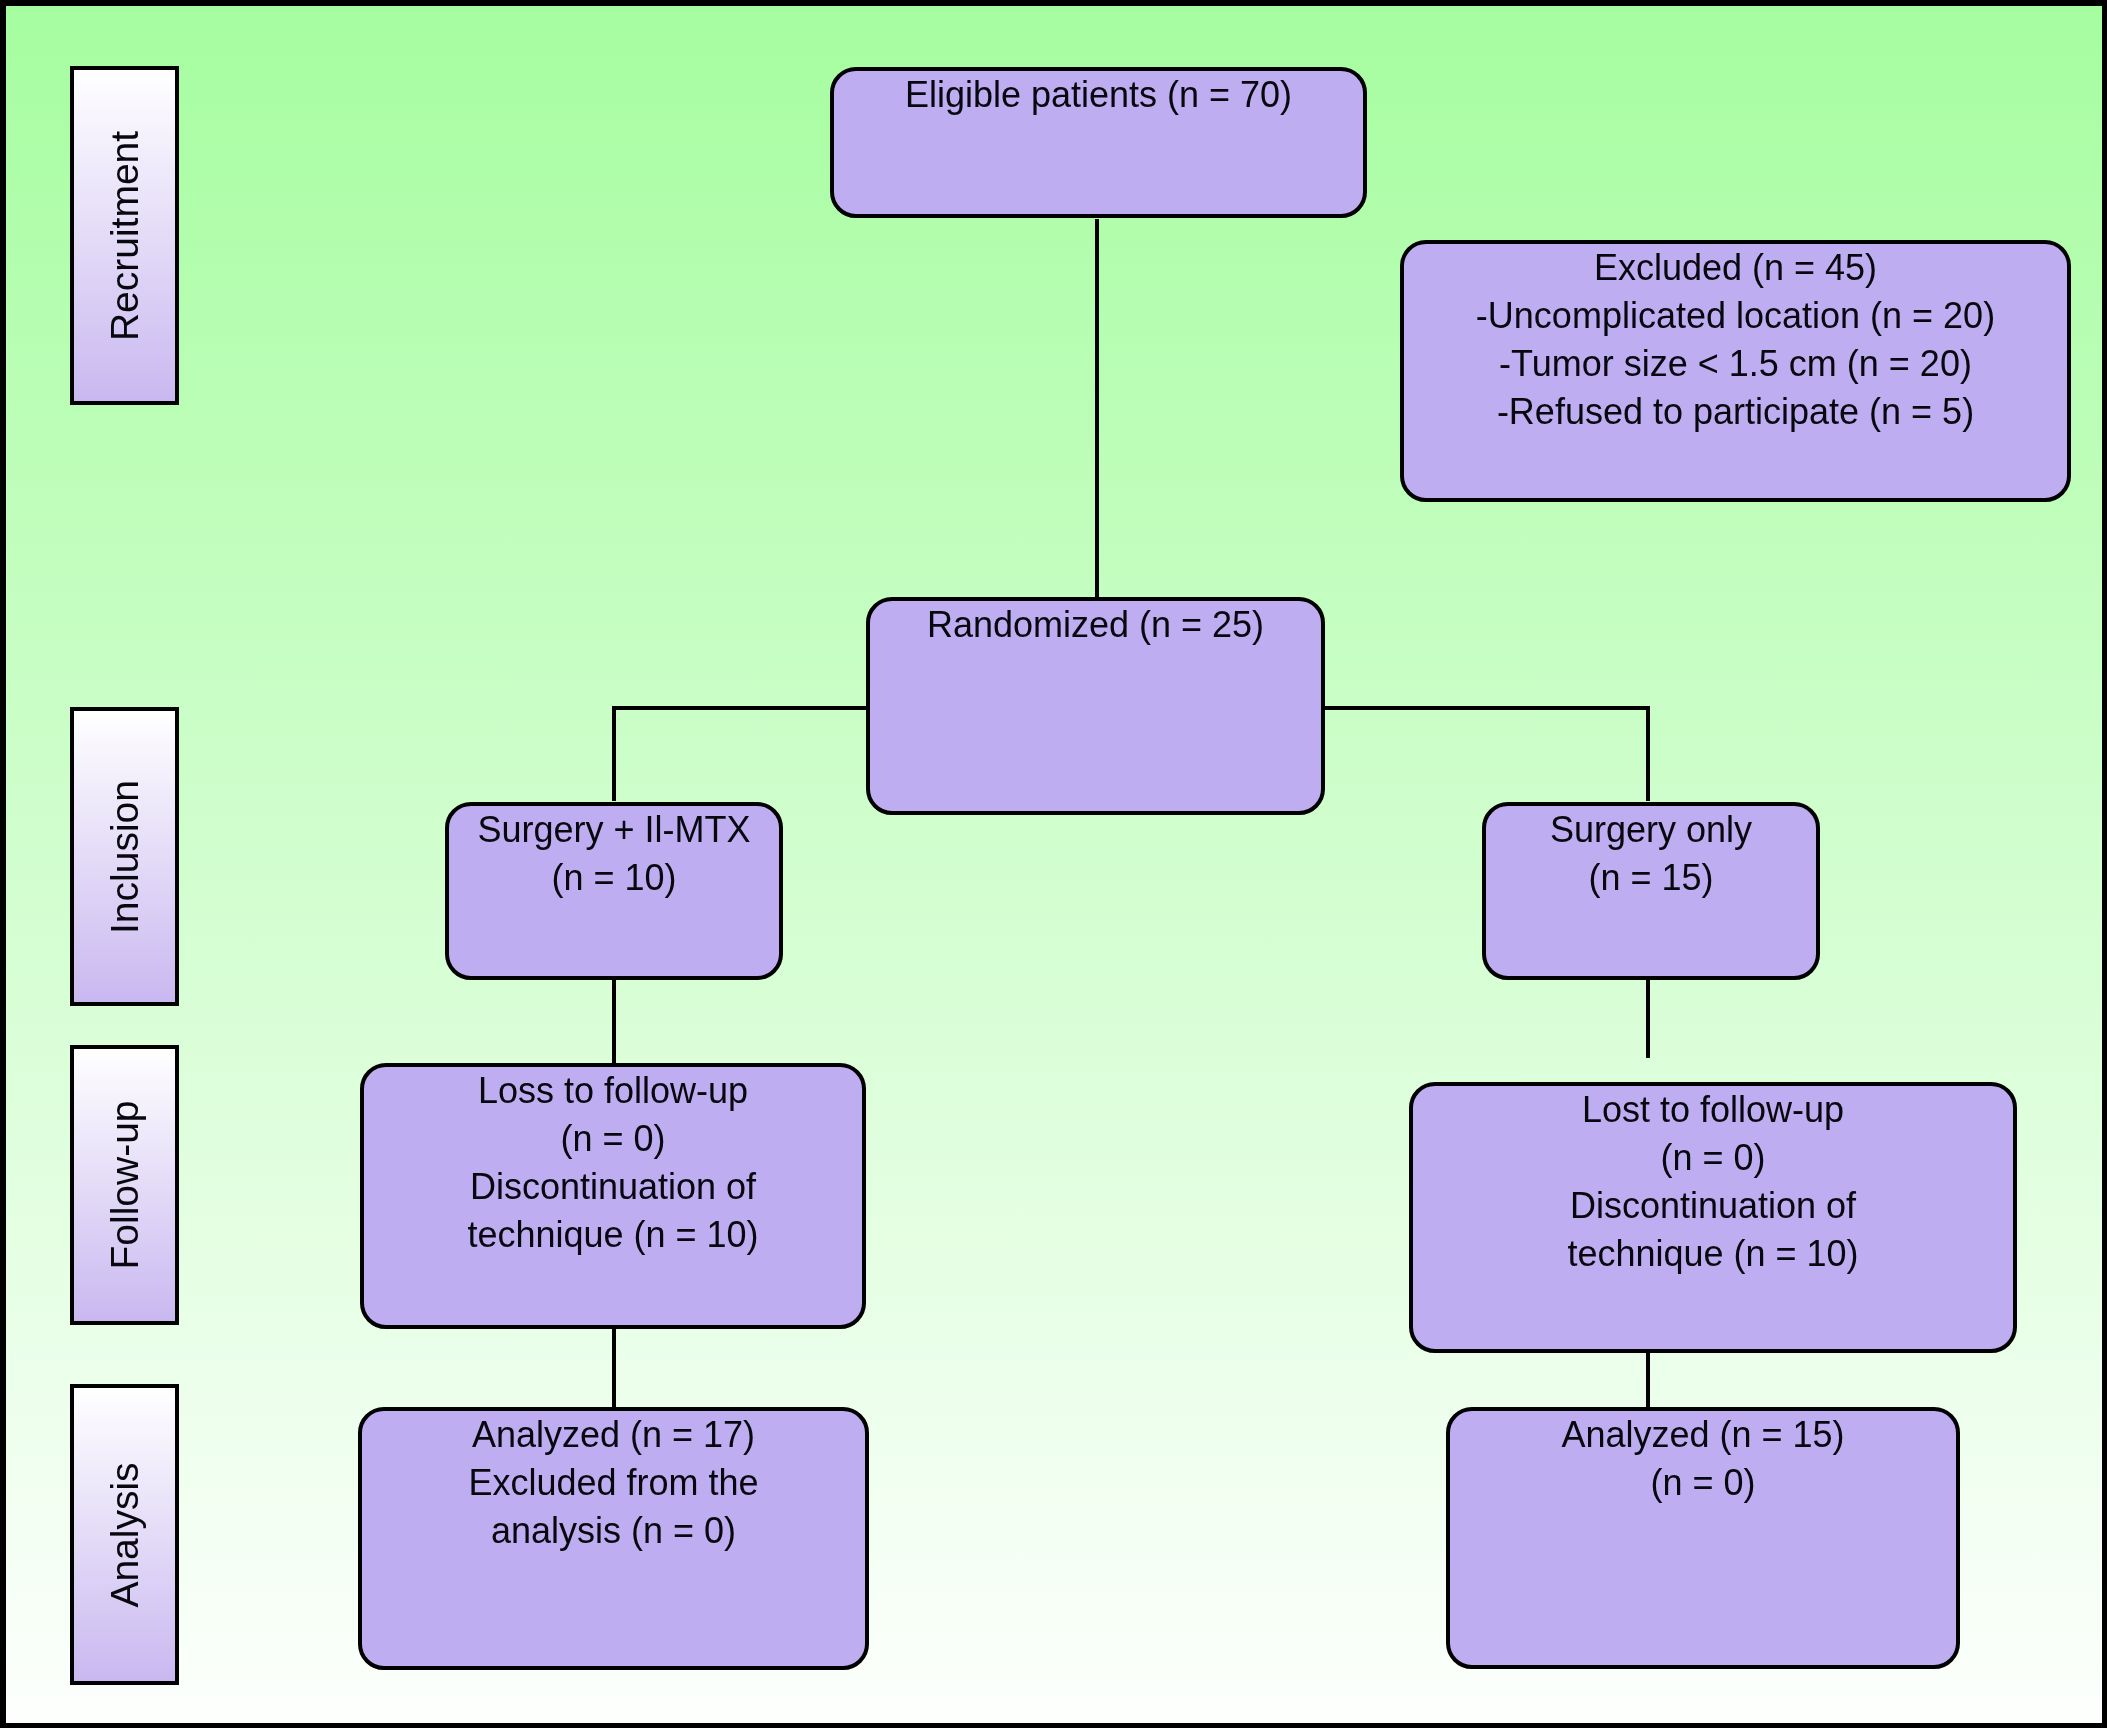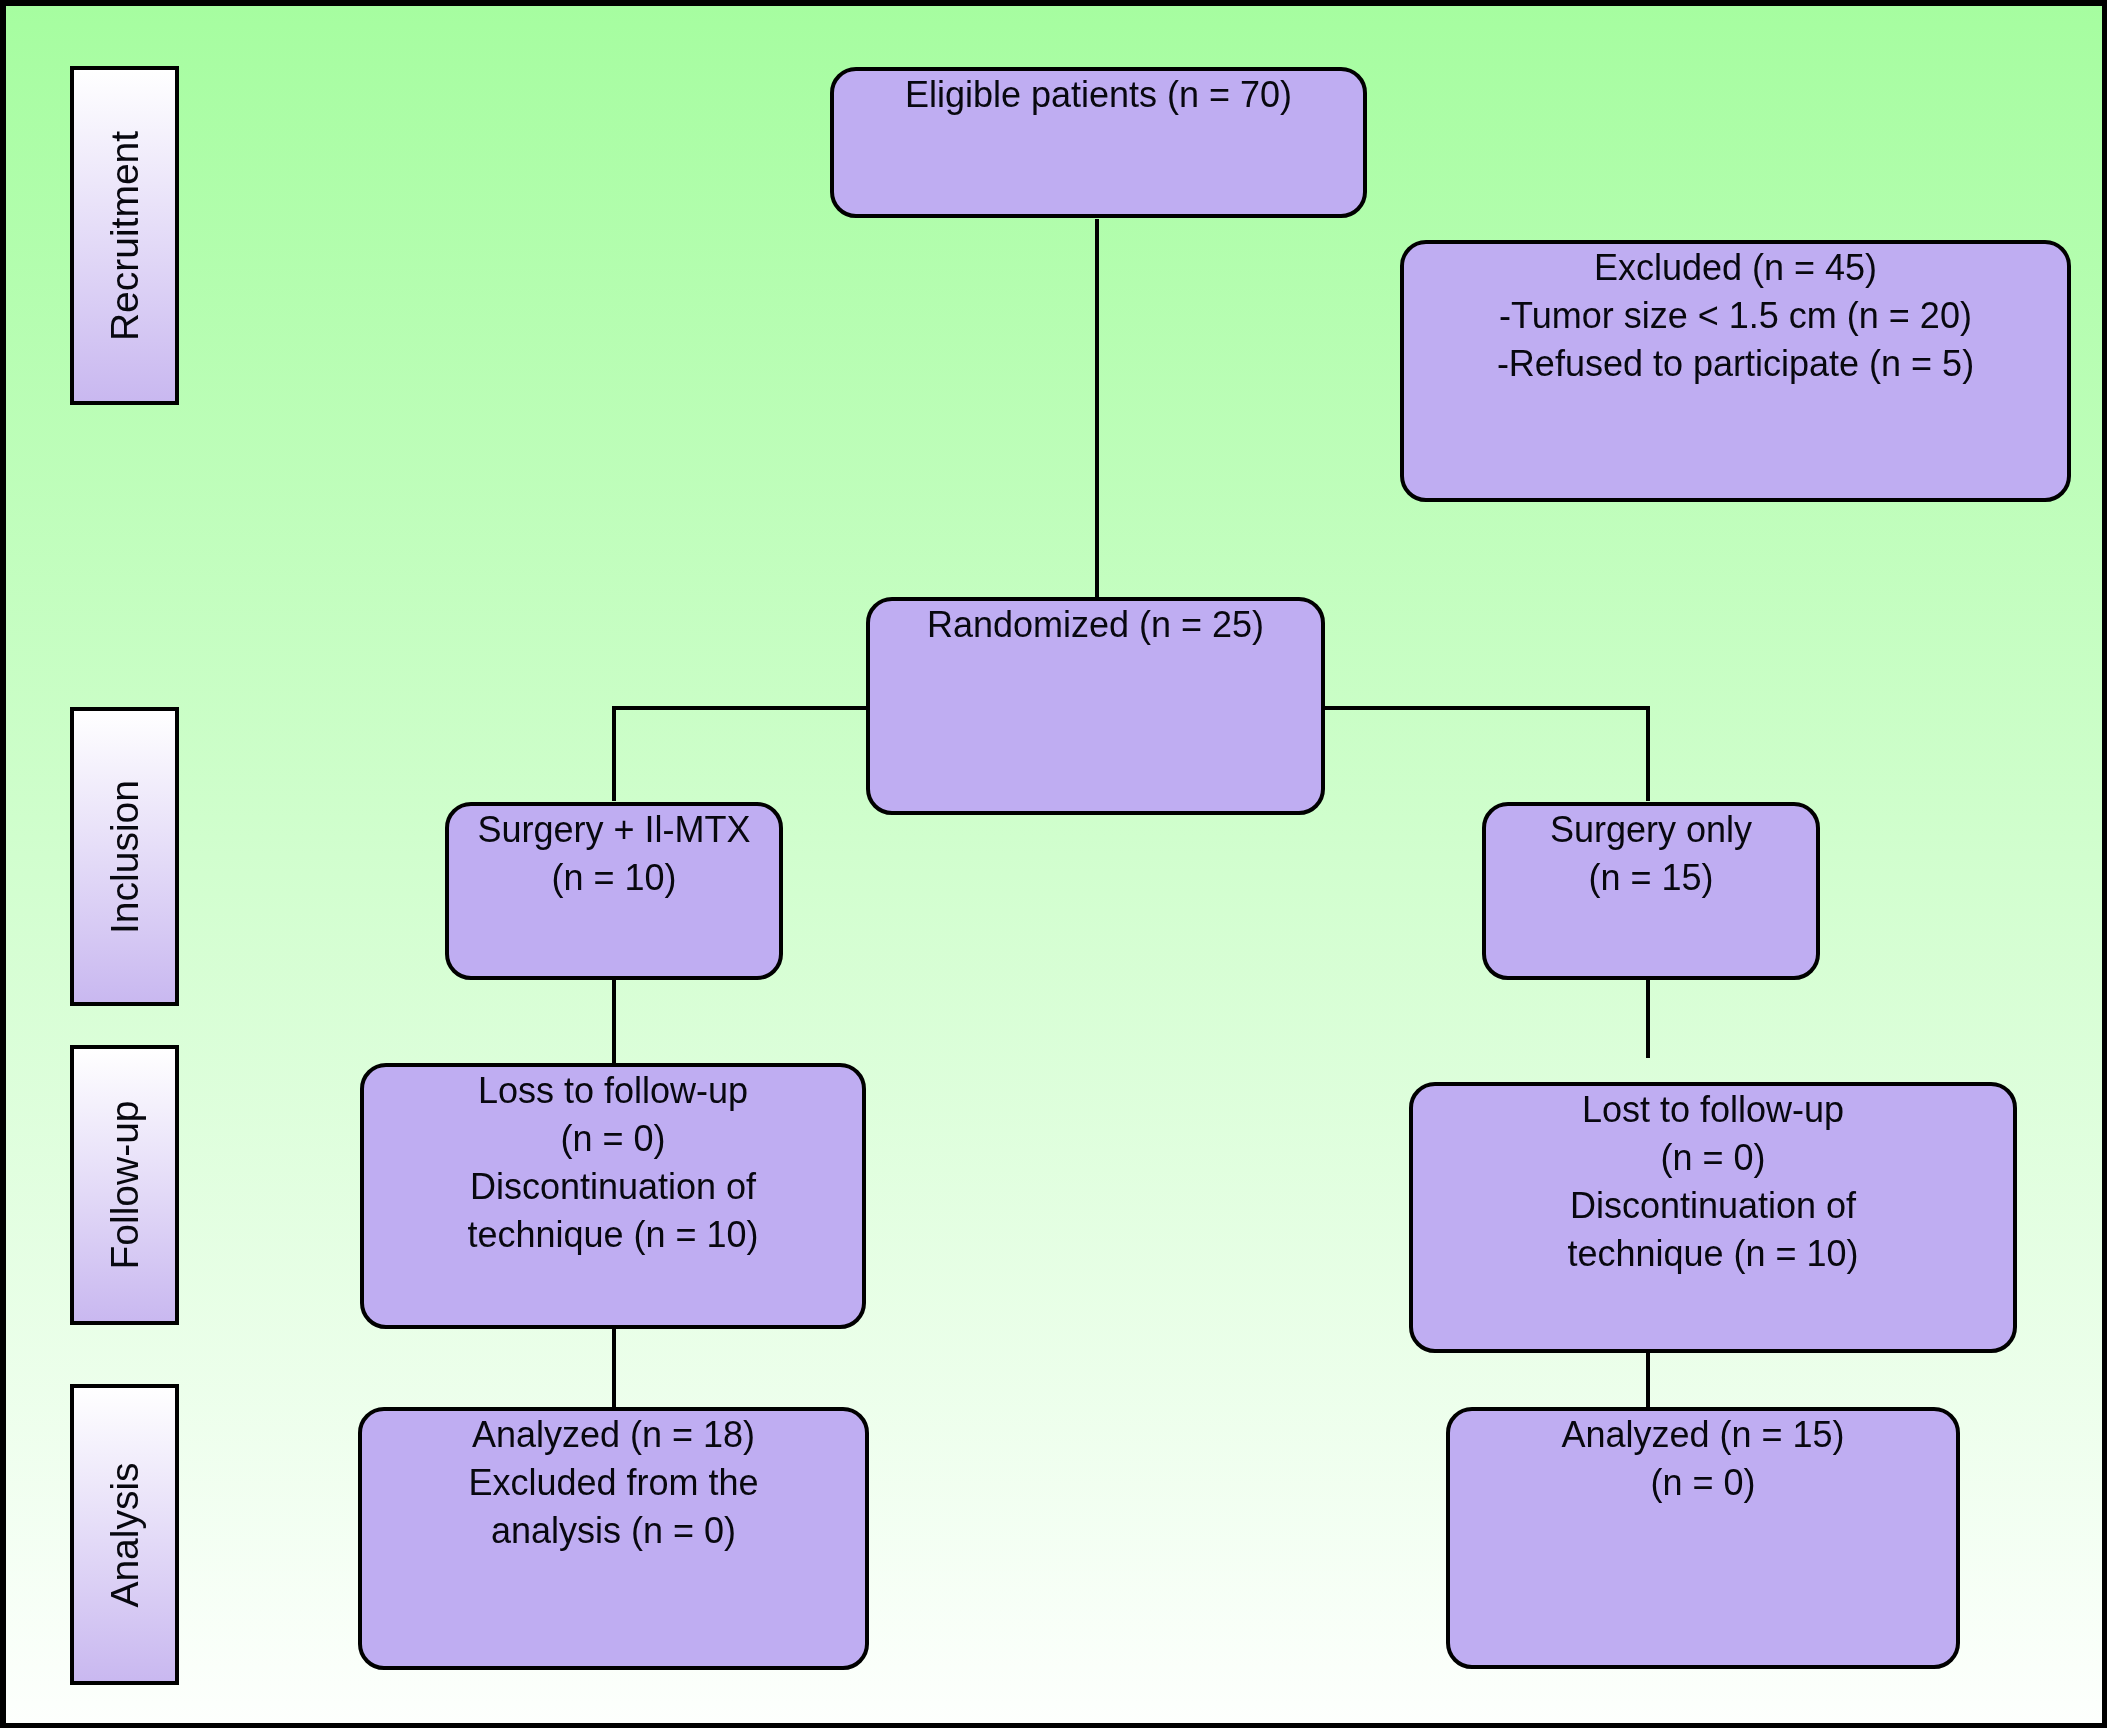--- a/index.html
+++ b/index.html
@@ -95,20 +95,21 @@
   <div class="conn c-arm-fu-right"></div>
   <div class="conn c-fu-an-left"></div>
   <div class="conn c-fu-an-right"></div>
 
   <div class="fbox b-eligible">
     <div>Eligible patients (n = 70)</div>
   </div>
 
   <div class="fbox b-excluded">
     <div>Excluded (n = 45)</div>
+    <div>-Uncomplicated location (n = 20)</div>
     <div>-Tumor size &lt; 1.5 cm (n = 20)</div>
     <div>-Refused to participate (n = 5)</div>
   </div>
 
   <div class="fbox b-randomized">
     <div>Randomized (n = 25)</div>
   </div>
 
   <div class="fbox b-arm-left">
     <div>Surgery + Il-MTX</div>
@@ -128,21 +129,21 @@
   </div>
 
   <div class="fbox b-fu-right">
     <div>Lost to follow-up</div>
     <div>(n = 0)</div>
     <div>Discontinuation of</div>
     <div>technique (n = 10)</div>
   </div>
 
   <div class="fbox b-an-left">
-    <div>Analyzed (n = 18)</div>
+    <div>Analyzed (n = 17)</div>
     <div>Excluded from the</div>
     <div>analysis (n = 0)</div>
   </div>
 
   <div class="fbox b-an-right">
     <div>Analyzed (n = 15)</div>
     <div>(n = 0)</div>
   </div>
 
 </div>

